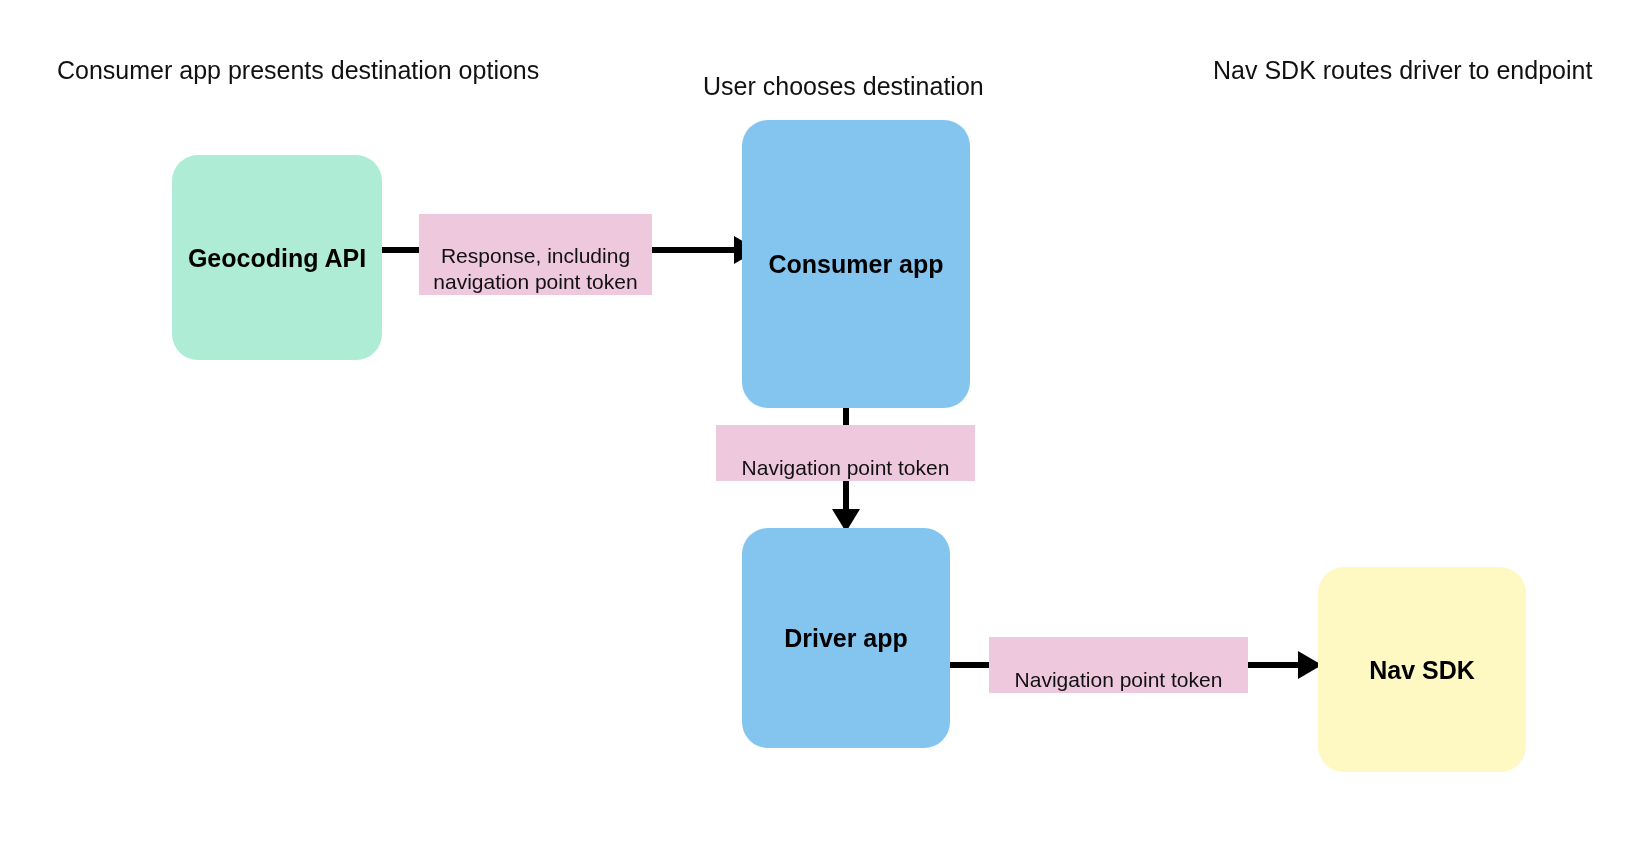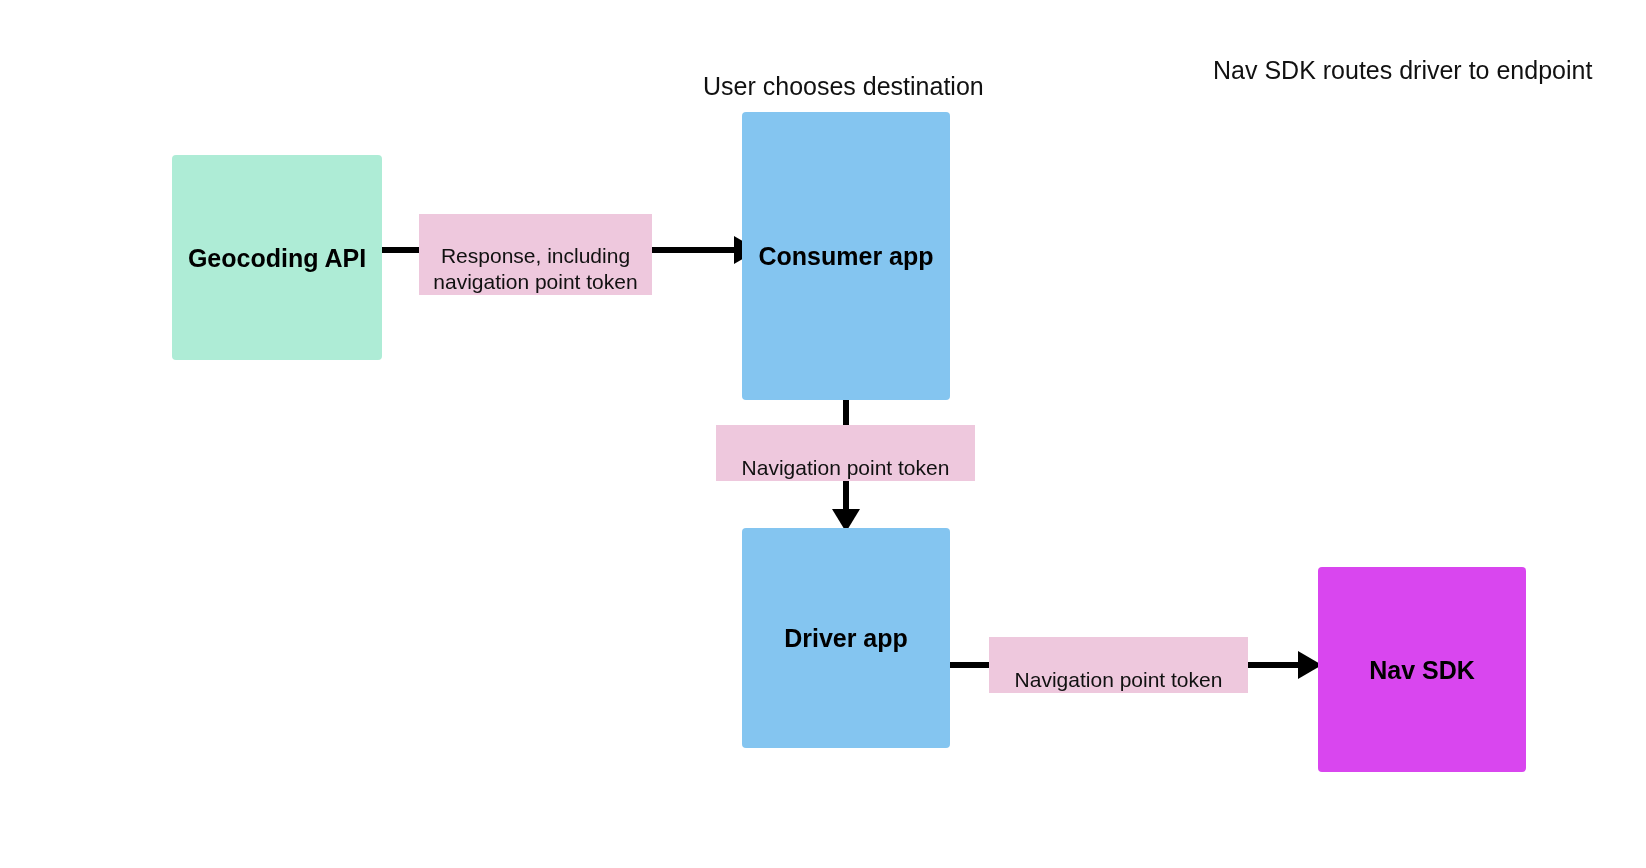--- a/index.html
+++ b/index.html
@@ -28,21 +28,21 @@
     font-weight: 400;
     white-space: nowrap;
   }
 
   
   .node {
     position: absolute;
     display: flex;
     align-items: center;
     justify-content: center;
-    border-radius: 4px;
+    border-radius: 26px;
     box-sizing: border-box;
     z-index: 3;
   }
   .node-label {
     font-size: 25px;
     font-weight: 700;
     color: #000000;
     text-align: center;
     line-height: 30px;
     white-space: nowrap;
@@ -73,20 +73,21 @@
   .edge svg {
     display: block;
     overflow: visible;
   }
 </style>
 </head>
 <body>
 
 <div id="canvas">
 
+  <div class="col-header" style="left:57px; top:55px;">Consumer app presents destination options</div>
 
   <div class="col-header" style="left:703px; top:55px;margin-top:16px;">User chooses destination</div>
 
   <div class="col-header" style="left:1213px; top:55px;">Nav SDK routes driver to endpoint</div>
 
   <div class="edge" style="left:378px; top:230px; width:380px; height:40px;">
     <svg width="380" height="40" viewBox="0 0 380 40">
       <line x1="0" y1="20" x2="357" y2="20" stroke="#000000" stroke-width="6"></line>
       <polygon points="356,6 380,20 356,34" fill="#000000"></polygon>
     </svg>
@@ -103,29 +104,29 @@
     <svg width="376" height="40" viewBox="0 0 376 40">
       <line x1="0" y1="20" x2="353" y2="20" stroke="#000000" stroke-width="6"></line>
       <polygon points="352,6 376,20 352,34" fill="#000000"></polygon>
     </svg>
   </div>
 
   <div class="node" style="left:172px; top:155px; width:210px; height:205px; background:#aeecd6;">
     <span class="node-label">Geocoding API</span>
   </div>
 
-  <div class="node" style="left:742px; top:112px; width:208px; height:288px; background:#84c5f0;justify-content:center;">
+  <div class="node" style="left:742px; top:120px; width:228px; height:288px; background:#84c5f0;justify-content:center;">
     <span class="node-label">Consumer app</span>
   </div>
 
   <div class="node" style="left:742px; top:528px; width:208px; height:220px; background:#84c5f0;">
     <span class="node-label">Driver app</span>
   </div>
 
-  <div class="node" style="left:1318px; top:567px; width:208px; height:205px; background:#d946ef;">
+  <div class="node" style="left:1318px; top:567px; width:208px; height:205px; background:#fef9c3;">
     <span class="node-label">Nav SDK</span>
   </div>
 
   <div class="chip" style="left:419px; top:214px; width:233px; height:81px; background:#eec8dd;">
     <span class="chip-label">Response, including navigation point token</span>
   </div>
 
   <div class="chip" style="left:716px; top:425px; width:259px; height:56px; background:#eec8dd;">
     <span class="chip-label">Navigation point token</span>
   </div>

